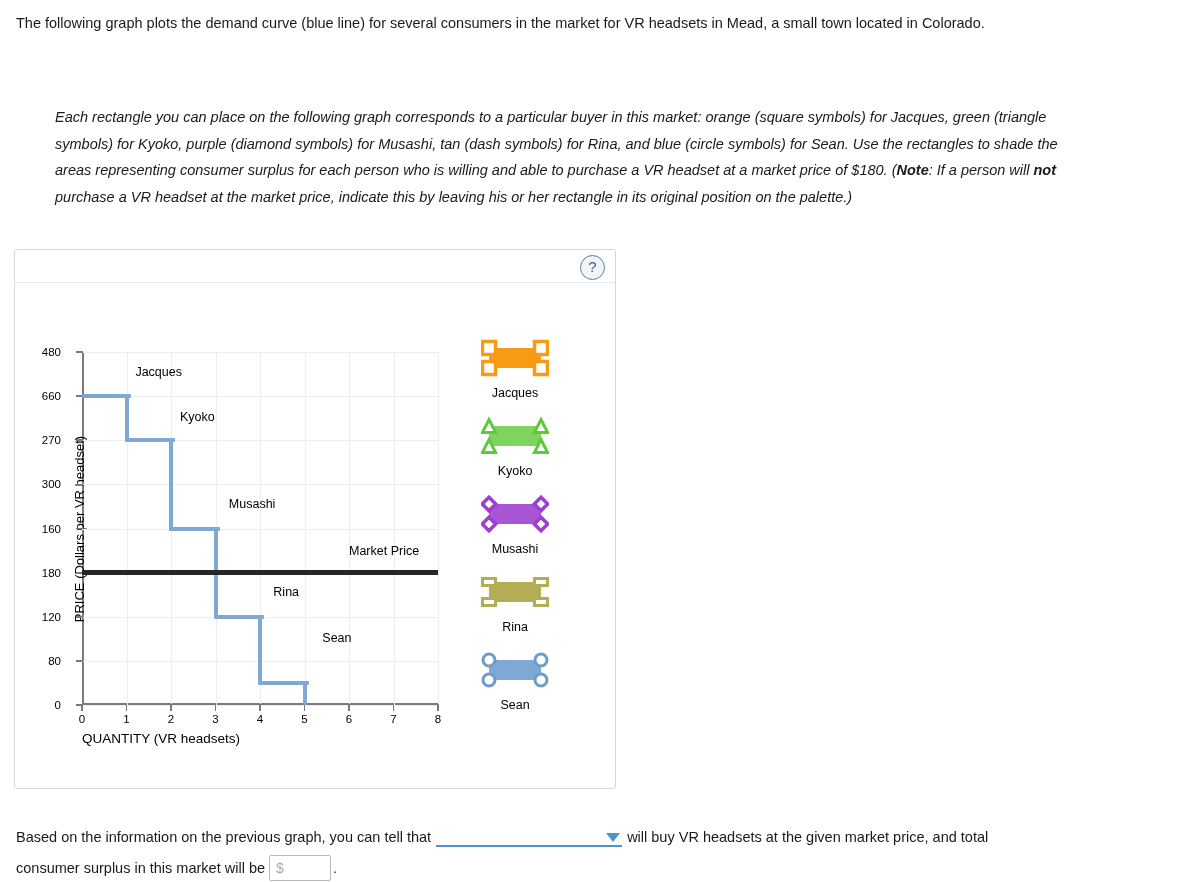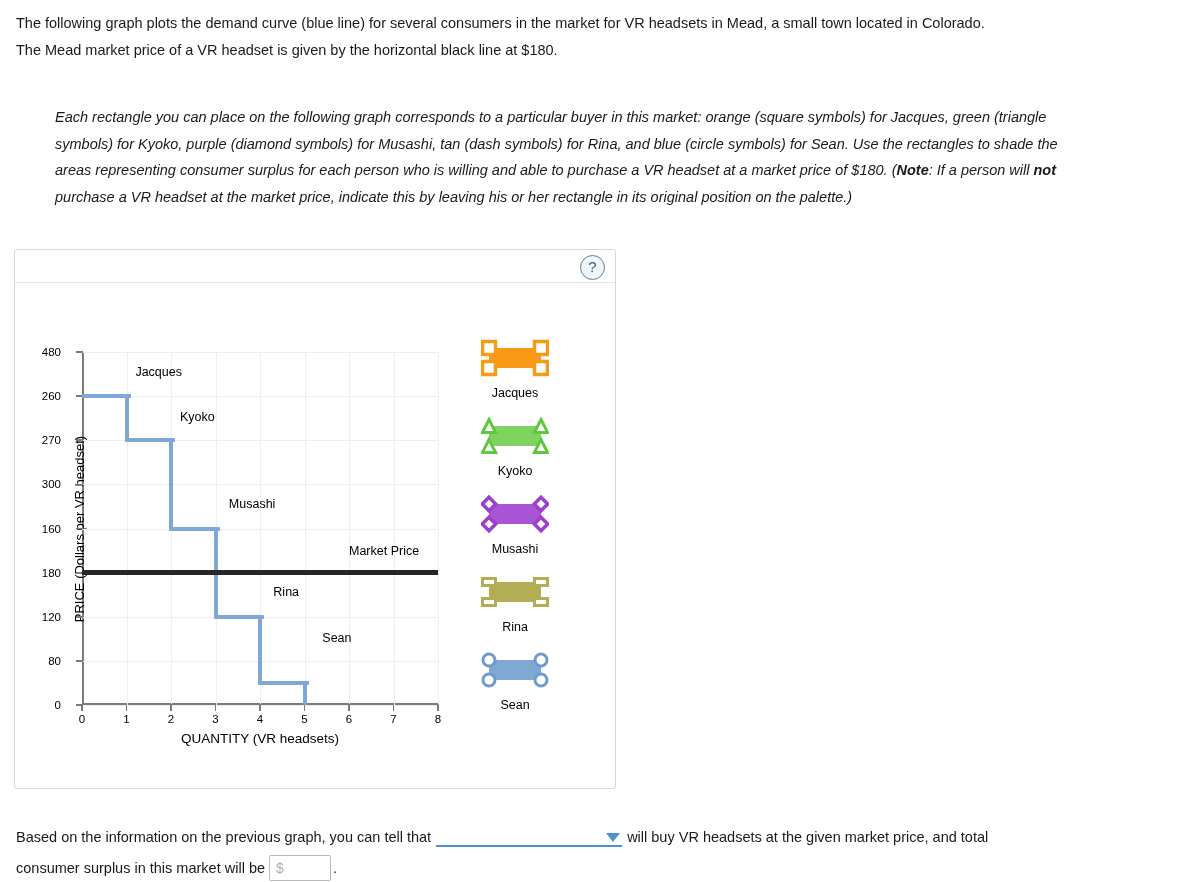--- a/index.html
+++ b/index.html
@@ -96,21 +96,21 @@
     position: absolute; top: 100%;
     margin-top: 8px;
     font-size: 11.5px; text-align: center;
     transform: translateX(-50%);
     color: #000;
   }
   .axis-title-x {
     position: absolute;
     left: 0; width: 356px;
     top: 100%; margin-top: 26px;
-    text-align: center; font-size: 13.5px;
+    font-size: 13.5px;
     color: #000;
   }
   .axis-title-y {
     position: absolute;
     left: -96px; top: 50%;
     transform: translateY(-50%) rotate(-90deg);
     transform-origin: center;
     font-size: 13px; white-space: nowrap;
     color: #000;
   }
@@ -180,21 +180,20 @@
     cursor: text;
   }
 </style>
 </head>
 <body>
 
 <div class="page">
 
   <div class="intro">
     <div>The following graph plots the demand curve (blue line) for several consumers in the market for VR headsets in Mead, a small town located in Colorado.</div>
-    <div>The Mead market price of a VR headset is given by the horizontal black line at $180.</div>
   </div>
 
   <div class="instructions">
     <span>Each rectangle you can place on the following graph corresponds to a particular buyer in this market: orange (square symbols) for Jacques, green (triangle symbols) for Kyoko, purple (diamond symbols) for Musashi, tan (dash symbols) for Rina, and blue (circle symbols) for Sean. Use the rectangles to shade the areas representing consumer surplus for each person who is willing and able to purchase a VR headset at a market price of $180. (</span><b>Note</b><span>: If a person will </span><b>not</b><span> purchase a VR headset at the market price, indicate this by leaving his or her rectangle in its original position on the palette.)</span>
   </div>
 
   <div class="panel">
     <div class="panel-header">
       <div class="help-btn">?</div>
     </div>
@@ -229,21 +228,21 @@
         <div class="ylab" style="top: 264.75px;">120</div>
         <div class="tick-y" style="top: 219.825px;"></div>
         <div class="ylab" style="top: 220.625px;">180</div>
         <div class="tick-y" style="top: 175.7px;"></div>
         <div class="ylab" style="top: 176.5px;">160</div>
         <div class="tick-y" style="top: 131.575px;"></div>
         <div class="ylab" style="top: 132.375px;">300</div>
         <div class="tick-y" style="top: 87.45px;"></div>
         <div class="ylab" style="top: 88.25px;">270</div>
         <div class="tick-y" style="top: 43.325px;"></div>
-        <div class="ylab" style="top: 44.125px;">260</div>
+        <div class="ylab" style="top: 44.125px;">660</div>
         <div class="tick-y" style="top: -0.8px;"></div>
         <div class="ylab" style="top: 0px;">480</div>
         <div class="tick-x" style="left: -0.8px;"></div>
         <div class="xlab" style="left: 0px;">0</div>
         <div class="tick-x" style="left: 43.7px;"></div>
         <div class="xlab" style="left: 44.5px;">1</div>
         <div class="tick-x" style="left: 88.2px;"></div>
         <div class="xlab" style="left: 89px;">2</div>
         <div class="tick-x" style="left: 132.7px;"></div>
         <div class="xlab" style="left: 133.5px;">3</div>

